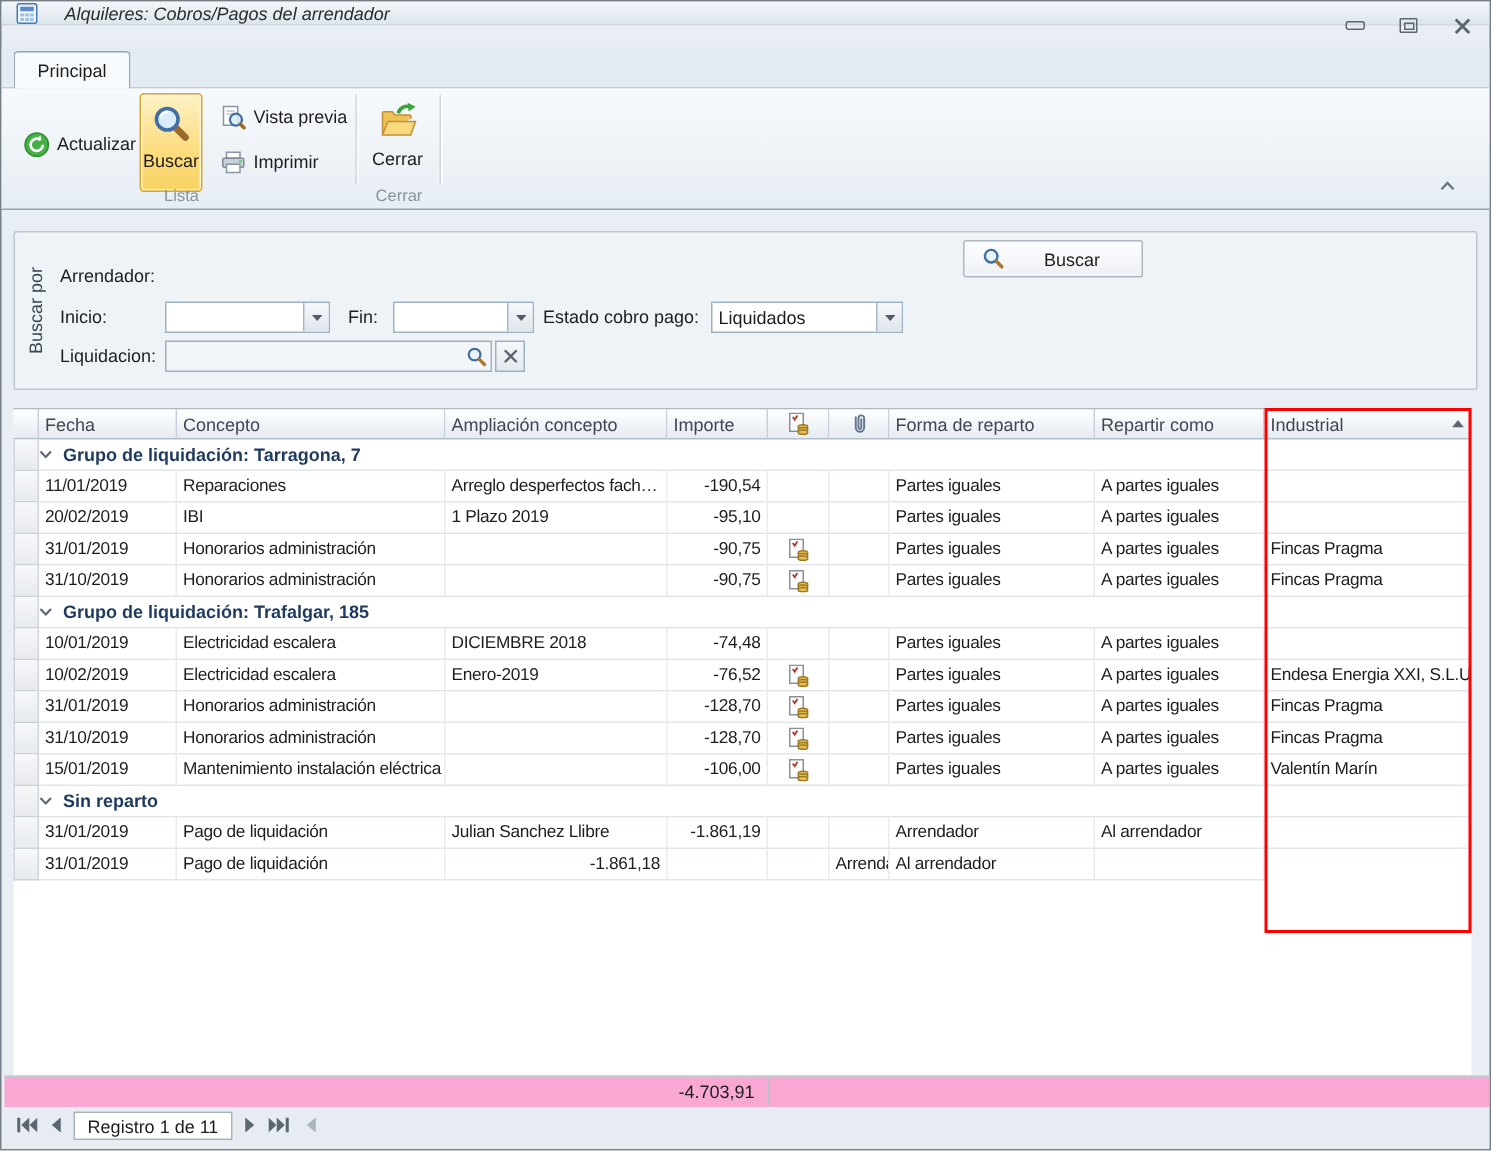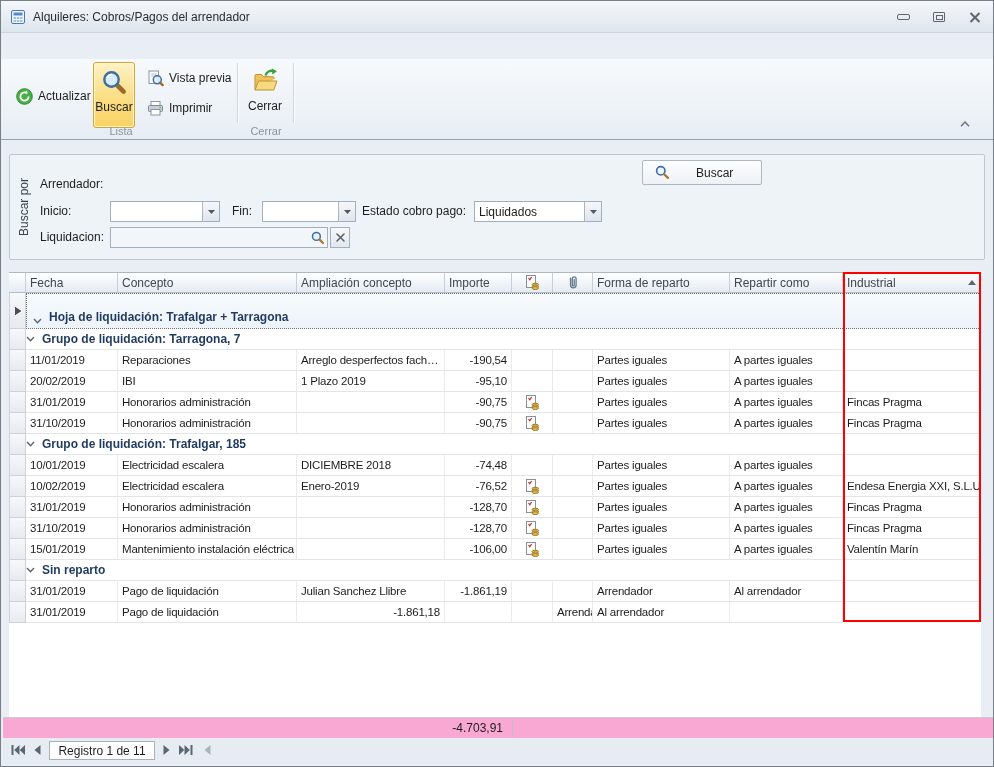--- a/index.html
+++ b/index.html
@@ -1,21 +1,21 @@
 <!DOCTYPE html>
 <html><head>
 <meta charset="utf-8">
 <style>
   html,body{margin:0;padding:0;background:#cfd6de;}
   *{box-sizing:border-box;}
   .window{position:relative;width:994px;height:767px;background:#e8eef4;border:1px solid #767e87;
     font-family:"Liberation Sans","DejaVu Sans",sans-serif;font-size:12px;color:#1d1d1d;overflow:hidden;}
   
-  .titlebar{position:absolute;left:0;top:0;right:0;height:32px;background:linear-gradient(#f4f7fa,#dde5ed);
-    border-bottom:1px solid #cdd5de;display:flex;align-items:center;padding-left:9px;gap:7px;}
+  .titlebar{position:absolute;left:0;top:0;right:0;height:16px;background:linear-gradient(#f4f7fa,#dde5ed);
+    border-bottom:1px solid #cdd5de;display:flex;align-items:center;padding-left:9px;gap:17px;font-style:italic;}
   .title-text{color:#2b2b2b;}
   .win-controls{position:absolute;right:10px;top:9px;display:flex;gap:20px;align-items:center;}
   .wc{width:16px;height:14px;display:flex;align-items:center;justify-content:center;cursor:default;}
   .wc-min-glyph{width:13px;height:6px;border:1px solid #5f666d;border-radius:2px;}
   .wc-rest-glyph{width:12px;height:10px;border:1px solid #5f666d;border-radius:1px;position:relative;}
   .wc-rest-glyph::after{content:"";position:absolute;left:2px;top:2px;width:5px;height:3px;border:1px solid #5f666d;}
   
   .tabstrip{position:absolute;left:0;top:30px;right:0;height:28px;background:#e4ebf2;border-bottom:1px solid #c2cbd4;}
   .tab{position:absolute;left:8px;top:3px;width:78px;height:25px;background:#f8fbfd;border:1px solid #97a5b4;border-bottom:none;
     border-radius:3px 3px 0 0;text-align:center;line-height:24px;z-index:2;}
@@ -101,20 +101,23 @@
           <span class="wc-rest-glyph"></span>
         </span>
       <span class="wc">
           <svg width="12" height="11" viewBox="0 0 12 11">
             <path d="M1.5 1l9 9M10.5 1l-9 9" stroke="#5f666d" stroke-width="2"></path>
           </svg>
         </span>
     </div>
   </div>
 
+  <div class="tabstrip">
+    <div class="tab">Principal</div>
+  </div>
 
   <div class="ribbon">
     <div class="rib-small" style="left:12px;top:26px;">
       <span class="icon">
           <svg width="17" height="17" viewBox="0 0 17 17">
             <circle cx="8.5" cy="8.5" r="7.8" fill="#45b045" stroke="#2e8b2e"></circle>
             <path d="M12.6 8.5a4.1 4.1 0 1 1-1.7-3.3" fill="none" stroke="#fff" stroke-width="1.8"></path>
             <path d="M11 2.2l.6 3.5-3.3-1z" fill="#fff"></path>
           </svg>
         </span>
@@ -267,36 +270,20 @@
       <div class="hcell">
           <span>Industrial</span>
           <span class="sort icon">
             <svg width="8" height="5" viewBox="0 0 8 5">
               <path d="M4 0l4 5H0z" fill="#5c6672"></path>
             </svg>
           </span>
         </div>
     </div>
 
-    <div class="g-row row-group1">
-      <div class="gutter">
-          <svg width="8" height="10" viewBox="0 0 8 10">
-            <path d="M1 1l6 4-6 4z" fill="#45access"></path>
-            <path d="M1 1l6 4-6 4z" fill="#4a4f55"></path>
-          </svg>
-        </div>
-      <div class="gcontent">
-          <span class="icon">
-            <svg width="9" height="6" viewBox="0 0 9 6">
-              <path d="M1 1l3.5 3.7L8 1" fill="none" stroke="#5c6672" stroke-width="1.4"></path>
-            </svg>
-          </span>
-          <span>Hoja de liquidación: Trafalgar + Tarragona</span>
-        </div>
-    </div>
 
     <div class="g-row row-group2">
       <div class="gutter"></div>
       <div class="gcontent">
           <span class="icon">
             <svg width="9" height="6" viewBox="0 0 9 6">
               <path d="M1 1l3.5 3.7L8 1" fill="none" stroke="#5c6672" stroke-width="1.4"></path>
             </svg>
           </span>
           <span>Grupo de liquidación: Tarragona, 7</span>

